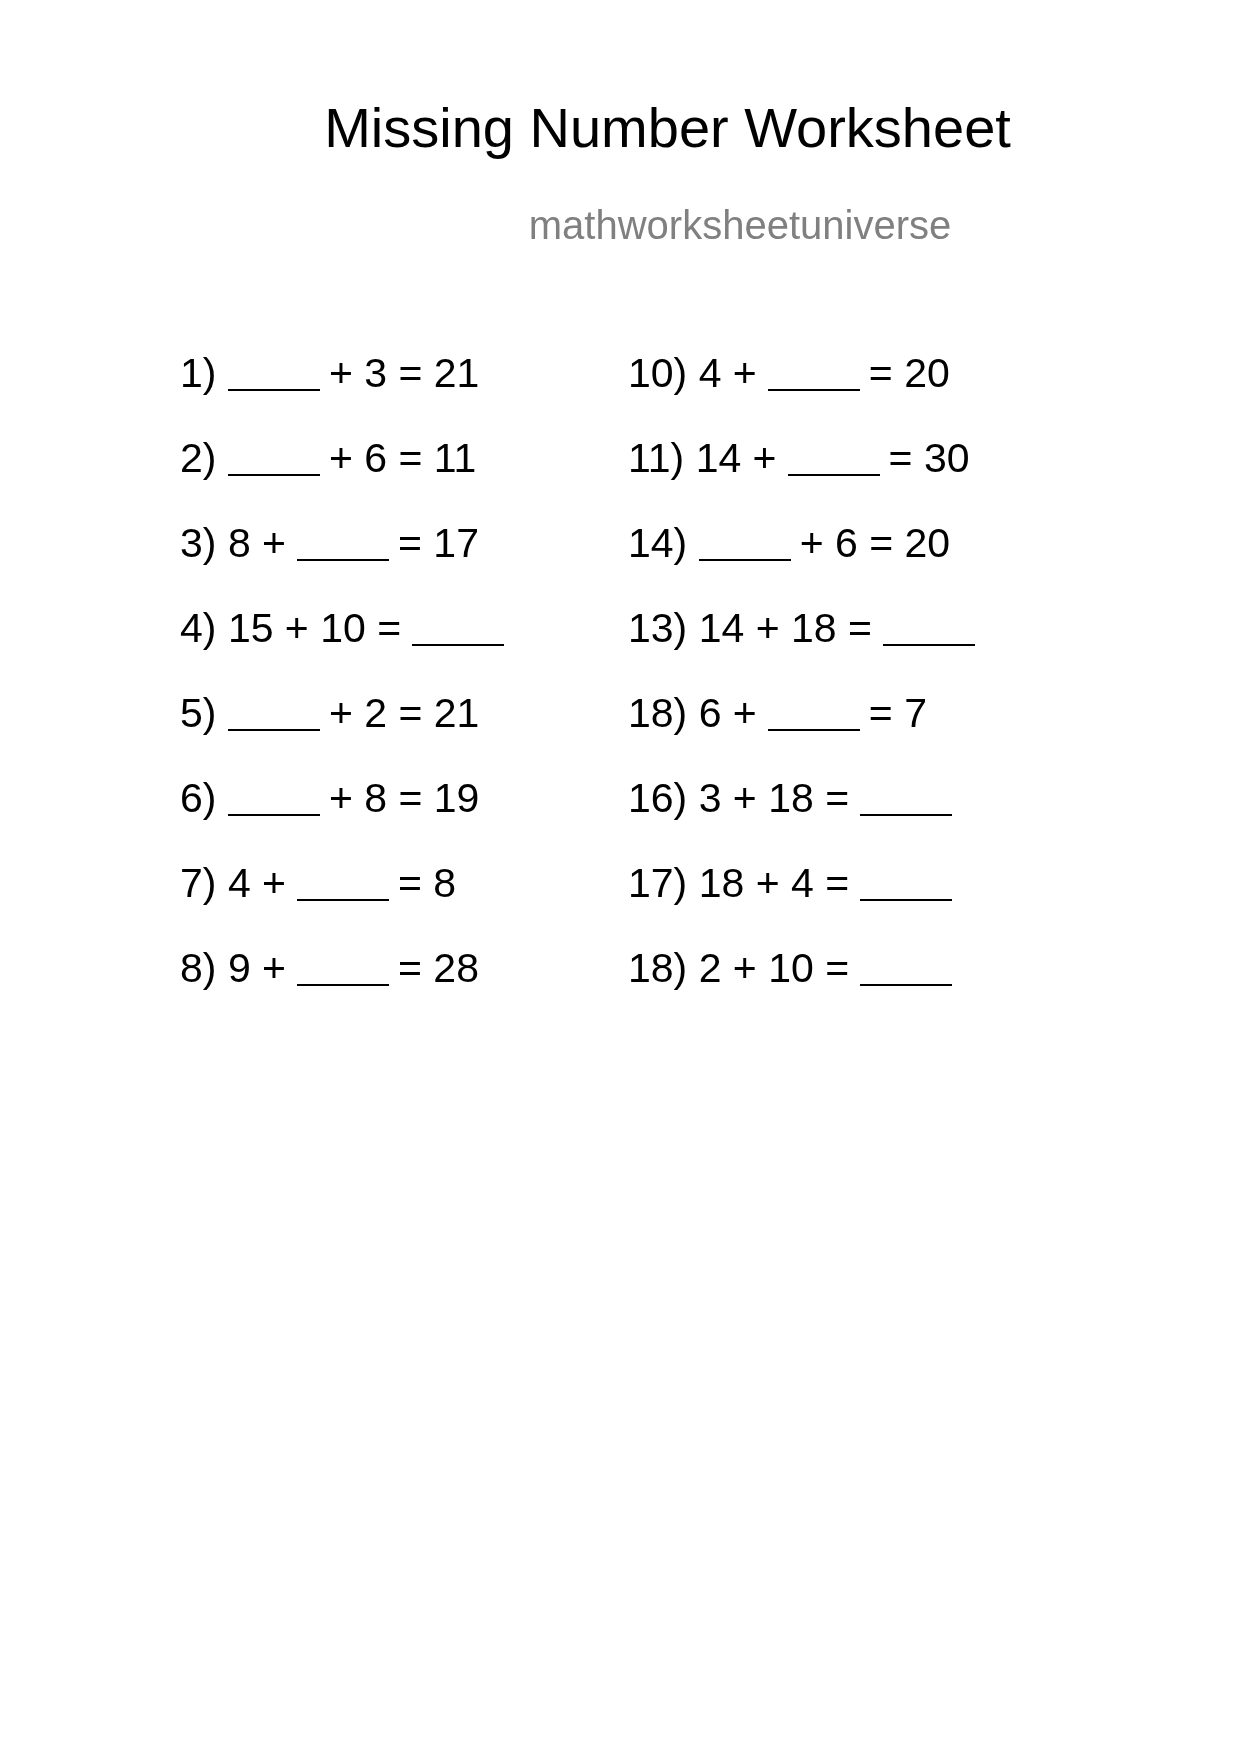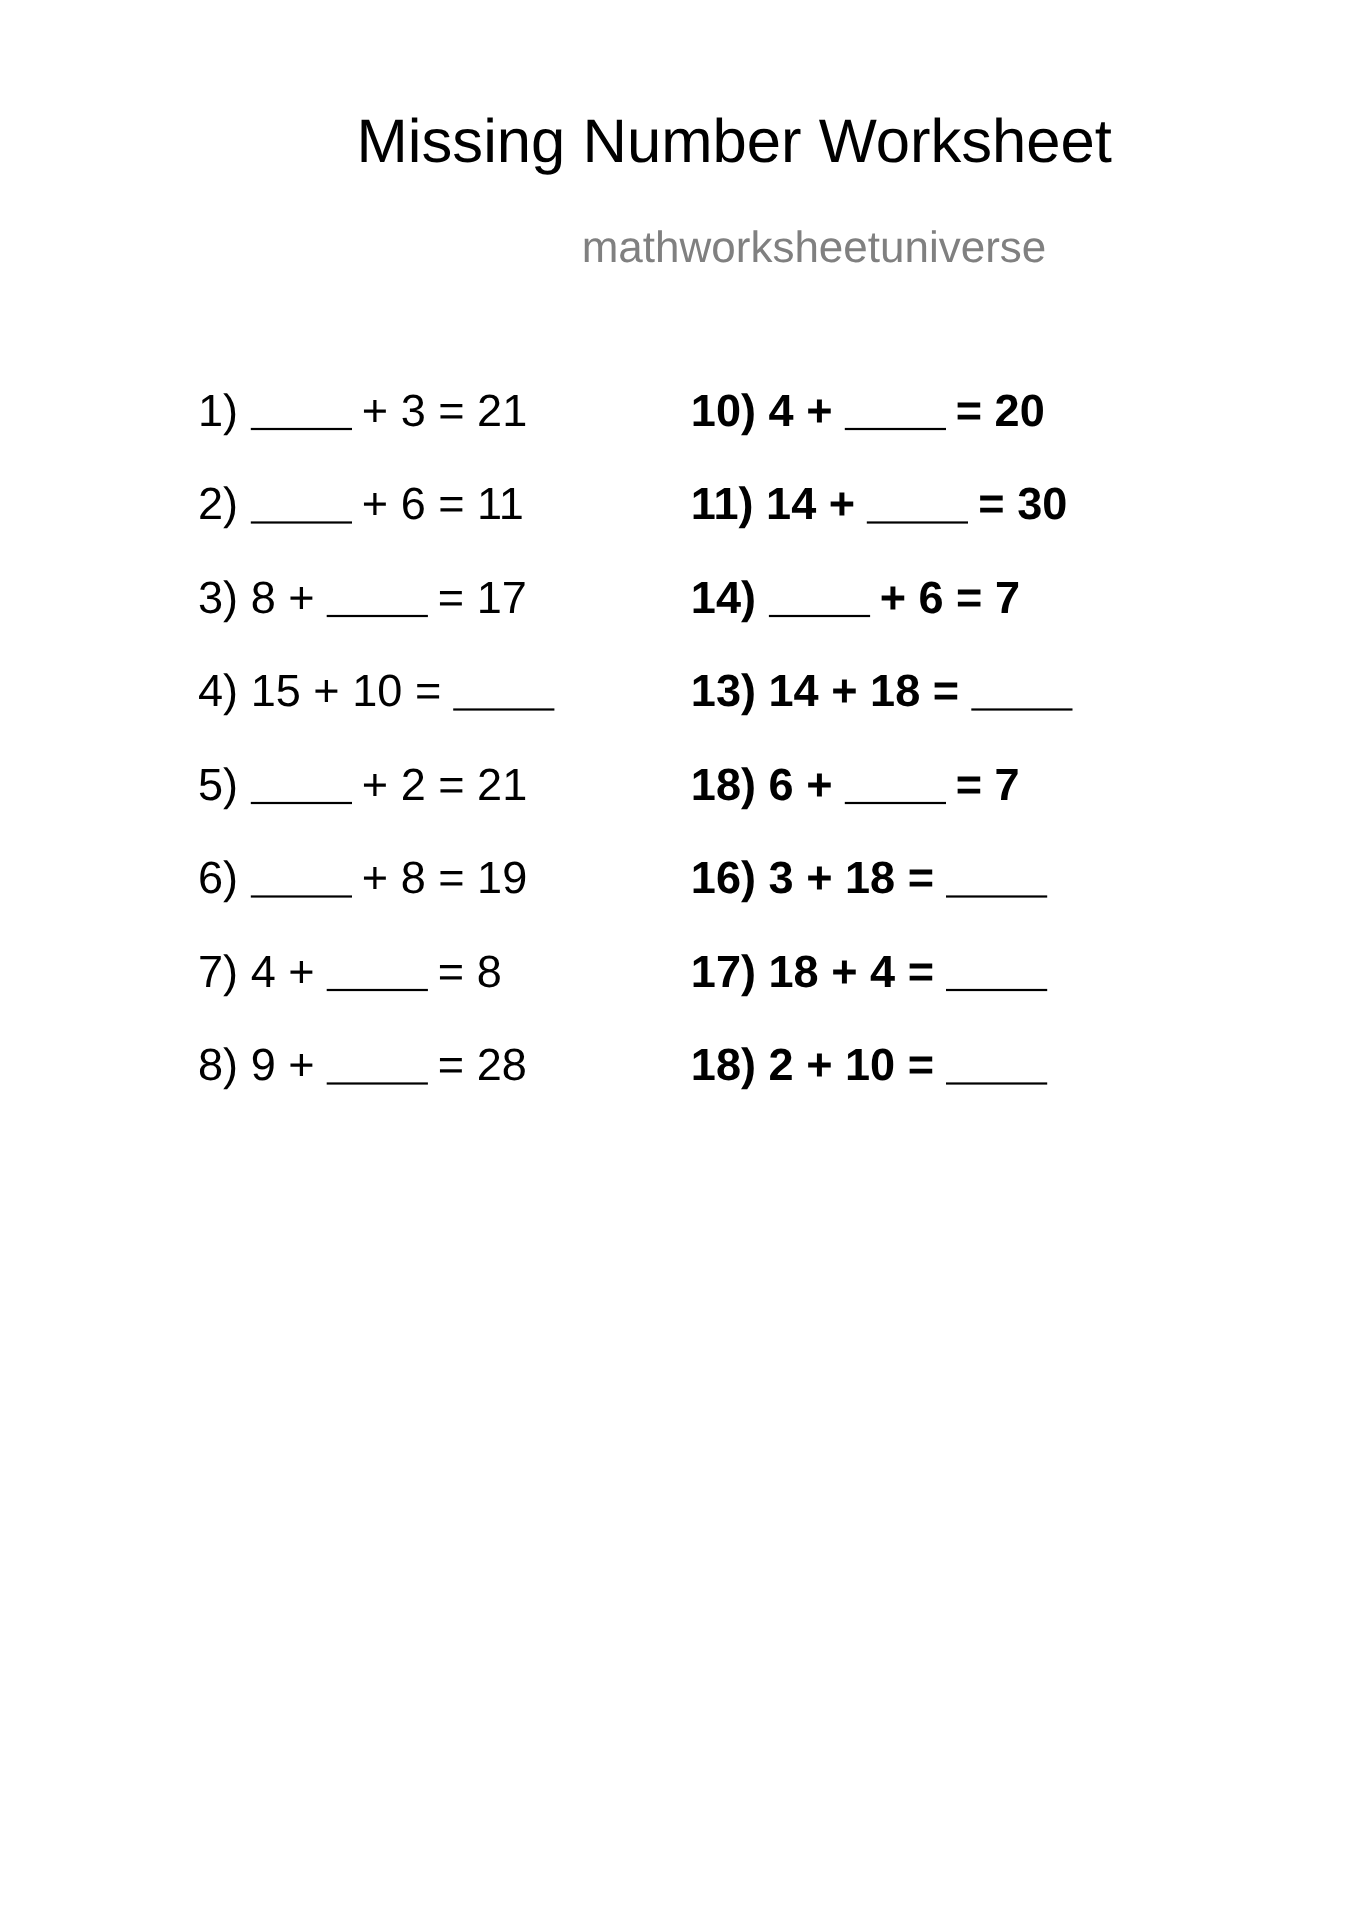--- a/index.html
+++ b/index.html
@@ -4,21 +4,21 @@
   <style>
     html, body { margin: 0; padding: 0; background: #ffffff; }
     body { width: 1240px; height: 1754px; position: relative; overflow: hidden;
            font-family: "Liberation Sans", sans-serif; color: #000; }
     .title { position: absolute; left: 0; width: 1240px; top: 96px; text-align: center;
              font-size: 56px; line-height: 64px; padding-left: 95px; box-sizing: border-box; }
     .subtitle { position: absolute; left: 0; width: 1240px; top: 182px; text-align: center;
                 font-size: 40px; line-height: 46px; color: #808080; padding-left: 240px; box-sizing: border-box; margin-top: 20px; }
     .col { position: absolute; top: 349px; }
     .col.left { left: 180px; }
-    .col.right { left: 628px; font-weight: bold; }
+    .col.right { left: 628px; }
     .problem { height: 85px; font-size: 41px; line-height: 48px; white-space: pre; }
     .blank { display: inline-block; width: 92px; height: 2px; background: #000;
              vertical-align: baseline; margin: 0 9px 0 11px; position: relative; top: 4px; }
   </style>
 </head>
 <body>
 
 <div class="title">Missing Number Worksheet</div>
 <div class="subtitle">mathworksheetuniverse</div>
 
@@ -28,19 +28,19 @@
     <div class="problem"><span>3)</span> <span>8 +</span><span class="blank"></span><span>= 17</span></div>
     <div class="problem"><span>4)</span> <span>15 + 10 =</span><span class="blank"></span></div>
     <div class="problem"><span>5)</span> <span class="blank" style="margin-left: 0px;"></span><span>+ 2 = 21</span></div>
     <div class="problem"><span>6)</span> <span class="blank" style="margin-left: 0px;"></span><span>+ 8 = 19</span></div>
     <div class="problem"><span>7)</span> <span>4 +</span><span class="blank"></span><span>= 8</span></div>
     <div class="problem"><span>8)</span> <span>9 +</span><span class="blank"></span><span>= 28</span></div>
   </div>
 <div class="col right">
     <div class="problem"><span>10)</span> <span>4 +</span><span class="blank"></span><span>= 20</span></div>
     <div class="problem"><span>11)</span> <span>14 +</span><span class="blank"></span><span>= 30</span></div>
-    <div class="problem"><span>14)</span> <span class="blank" style="margin-left: 0px;"></span><span>+ 6 = 7</span></div>
+    <div class="problem"><span>14)</span> <span class="blank" style="margin-left: 0px;"></span><span>+ 6 = 20</span></div>
     <div class="problem"><span>13)</span> <span>14 + 18 =</span><span class="blank"></span></div>
     <div class="problem"><span>18)</span> <span>6 +</span><span class="blank"></span><span>= 7</span></div>
     <div class="problem"><span>16)</span> <span>3 + 18 =</span><span class="blank"></span></div>
     <div class="problem"><span>17)</span> <span>18 + 4 =</span><span class="blank"></span></div>
     <div class="problem"><span>18)</span> <span>2 + 10 =</span><span class="blank"></span></div>
   </div>
 
 </body></html>

